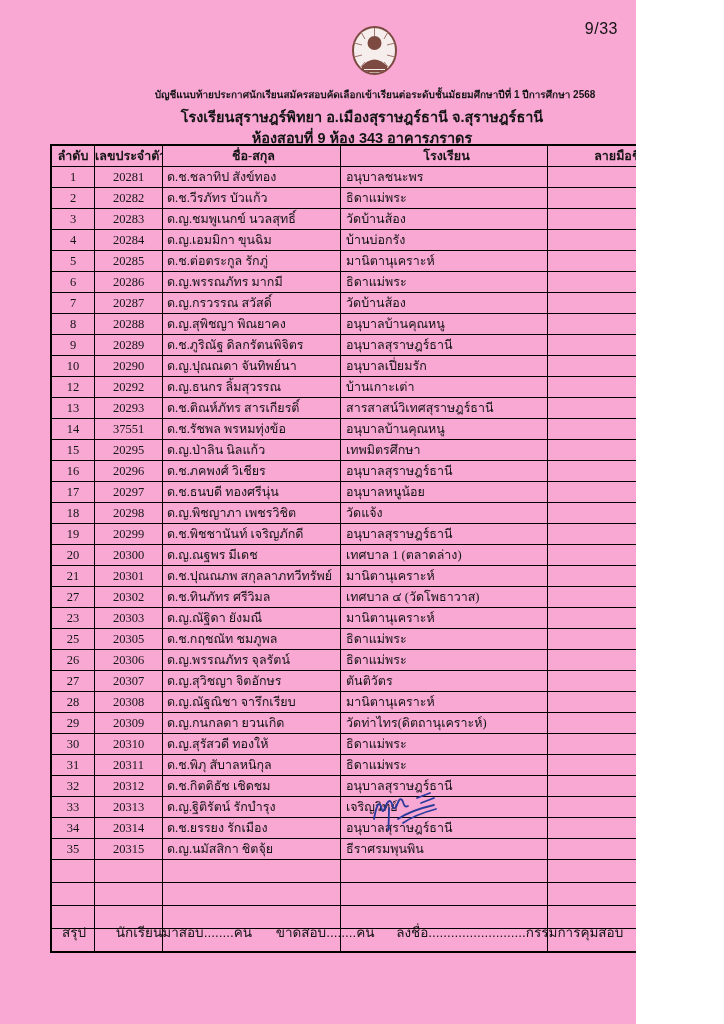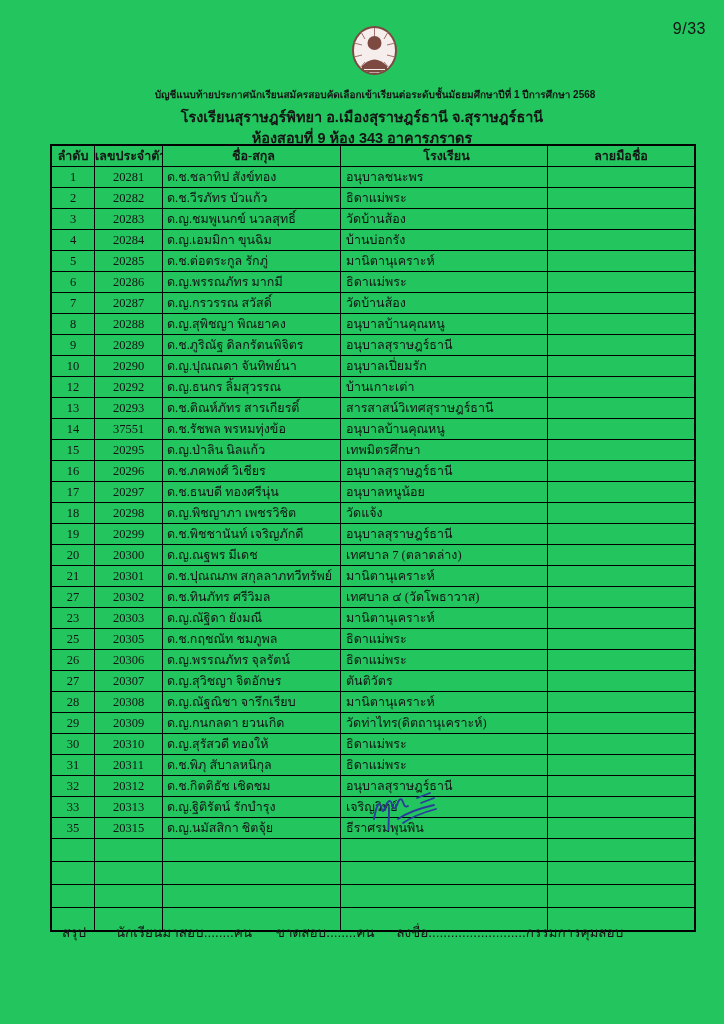--- a/index.html
+++ b/index.html
@@ -1,19 +1,19 @@
 <!DOCTYPE html>
 <html lang="th"><head>
 <meta charset="utf-8">
 <style>
   html,body{margin:0;padding:0;background:#ffffff;}
   .page{
     position:relative;
-    width:724px;height:1024px;
-    background:#22c55e;
+    width:636px;height:1024px;
+    background:#f9a8d4;
     font-family:"Liberation Sans","DejaVu Sans",sans-serif;
     color:#141414;
     overflow:hidden;
   }
   .page-number{
     position:absolute;top:20px;right:18px;
     font-size:16px;letter-spacing:.5px;
   }
   .seal{position:absolute;left:351px;top:25px;width:47px;height:51px;}
   .titles{
@@ -220,21 +220,21 @@
           <td class="c-no">19</td>
           <td class="c-id">20299</td>
           <td class="c-name">ด.ช.พิชชานันท์ เจริญภักดี</td>
           <td class="c-school">อนุบาลสุราษฎร์ธานี</td>
           <td class="c-sign"></td>
         </tr>
         <tr class="data-row">
           <td class="c-no">20</td>
           <td class="c-id">20300</td>
           <td class="c-name">ด.ญ.ณฐพร มีเดช</td>
-          <td class="c-school">เทศบาล 7 (ตลาดล่าง)</td>
+          <td class="c-school">เทศบาล 1 (ตลาดล่าง)</td>
           <td class="c-sign"></td>
         </tr>
         <tr class="data-row">
           <td class="c-no">21</td>
           <td class="c-id">20301</td>
           <td class="c-name">ด.ช.ปุณณภพ สกุลลาภทวีทรัพย์</td>
           <td class="c-school">มานิตานุเคราะห์</td>
           <td class="c-sign"></td>
         </tr>
         <tr class="data-row">
@@ -305,20 +305,27 @@
           <td class="c-id">20312</td>
           <td class="c-name">ด.ช.กิตติธัช เชิดชม</td>
           <td class="c-school">อนุบาลสุราษฎร์ธานี</td>
           <td class="c-sign"></td>
         </tr>
         <tr class="data-row">
           <td class="c-no">33</td>
           <td class="c-id">20313</td>
           <td class="c-name">ด.ญ.ฐิติรัตน์ รักบำรุง</td>
           <td class="c-school">เจริญวิทย์</td>
+          <td class="c-sign"></td>
+        </tr>
+        <tr class="data-row">
+          <td class="c-no">34</td>
+          <td class="c-id">20314</td>
+          <td class="c-name">ด.ช.ยรรยง รักเมือง</td>
+          <td class="c-school">อนุบาลสุราษฎร์ธานี</td>
           <td class="c-sign"></td>
         </tr>
         <tr class="data-row">
           <td class="c-no">35</td>
           <td class="c-id">20315</td>
           <td class="c-name">ด.ญ.นมัสสิกา ชิตจุ้ย</td>
           <td class="c-school">ธีราศรมพุนพิน</td>
           <td class="c-sign"></td>
         </tr>
         <tr class="empty-row">

